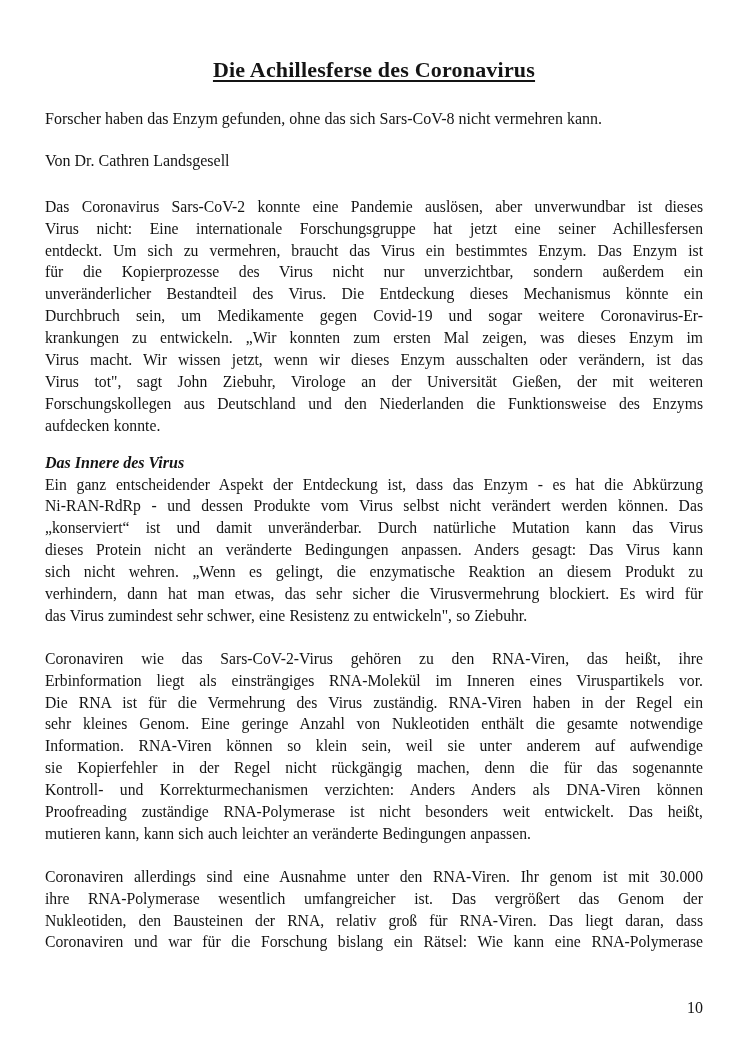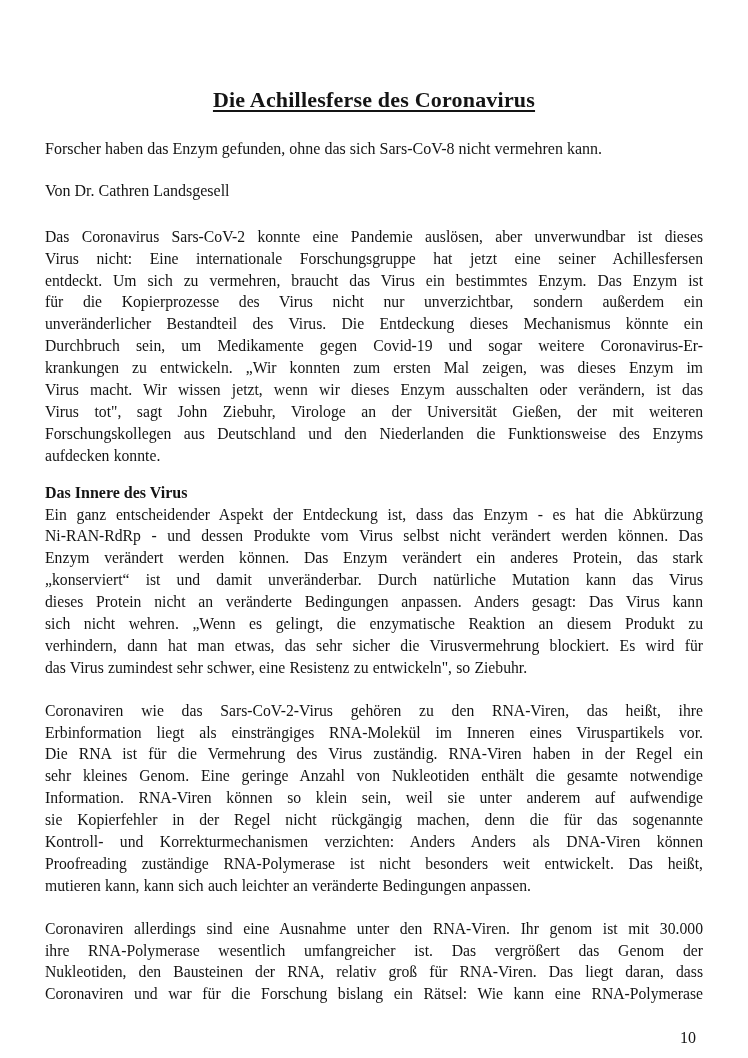--- a/index.html
+++ b/index.html
@@ -11,21 +11,20 @@
     font-family: "Liberation Serif", "DejaVu Serif", serif;
     overflow: hidden;
   }
   .page {
     position: relative;
     box-sizing: border-box;
     width: 748px;
     height: 805px;
     padding: 54px 45px 0 45px;
     background: #ffffff;
-    margin-top: 30px;
   }
   .doc-title {
     font-size: 22px;
     font-weight: bold;
     line-height: 32px;
     text-align: center;
     text-decoration: underline;
     text-underline-offset: 3px;
     letter-spacing: 0.2px;
   }
@@ -54,25 +53,26 @@
   }
   .line.line-last {
     text-align-last: left;
     -moz-text-align-last: left;
   }
   .section-heading {
     margin-top: 15px;
     font-size: 16px;
     line-height: 21.9px;
     font-weight: bold;
+    font-style: italic;
   }
   .page-number {
     position: absolute;
     top: 997px;
-    right: 52px;
+    right: 45px;
     font-size: 16px;
     line-height: 21.9px;
   }
 </style>
 </head>
 <body>
 
 <div class="page">
   <div class="doc-title">Die Achillesferse des Coronavirus</div>
 
@@ -91,21 +91,20 @@
         <div class="line">krankungen zu entwickeln. „Wir konnten zum ersten Mal zeigen, was dieses Enzym im</div>
         <div class="line">Virus macht. Wir wissen jetzt, wenn wir dieses Enzym ausschalten oder verändern, ist das</div>
         <div class="line">Virus tot", sagt John Ziebuhr, Virologe an der Universität Gießen, der mit weiteren</div>
         <div class="line">Forschungskollegen aus Deutschland und den Niederlanden die Funktionsweise des Enzyms</div>
         <div class="line line-last">aufdecken konnte.</div>
       </div>
       <div class="section-heading">Das Innere des Virus</div>
       <div class="para flush">
         <div class="line">Ein ganz entscheidender Aspekt der Entdeckung ist, dass das Enzym - es hat die Abkürzung</div>
         <div class="line">Ni-RAN-RdRp - und dessen Produkte vom Virus selbst nicht verändert werden können. Das</div>
-        <div class="line">Enzym verändert werden können. Das Enzym verändert ein anderes Protein, das stark</div>
         <div class="line">„konserviert“ ist und damit unveränderbar. Durch natürliche Mutation kann das Virus</div>
         <div class="line">dieses Protein nicht an veränderte Bedingungen anpassen. Anders gesagt: Das Virus kann</div>
         <div class="line">sich nicht wehren. „Wenn es gelingt, die enzymatische Reaktion an diesem Produkt zu</div>
         <div class="line">verhindern, dann hat man etwas, das sehr sicher die Virusvermehrung blockiert. Es wird für</div>
         <div class="line line-last">das Virus zumindest sehr schwer, eine Resistenz zu entwickeln", so Ziebuhr.</div>
       </div>
       <div class="para">
         <div class="line">Coronaviren wie das Sars-CoV-2-Virus gehören zu den RNA-Viren, das heißt, ihre</div>
         <div class="line">Erbinformation liegt als einsträngiges RNA-Molekül im Inneren eines Viruspartikels vor.</div>
         <div class="line">Die RNA ist für die Vermehrung des Virus zuständig. RNA-Viren haben in der Regel ein</div>

